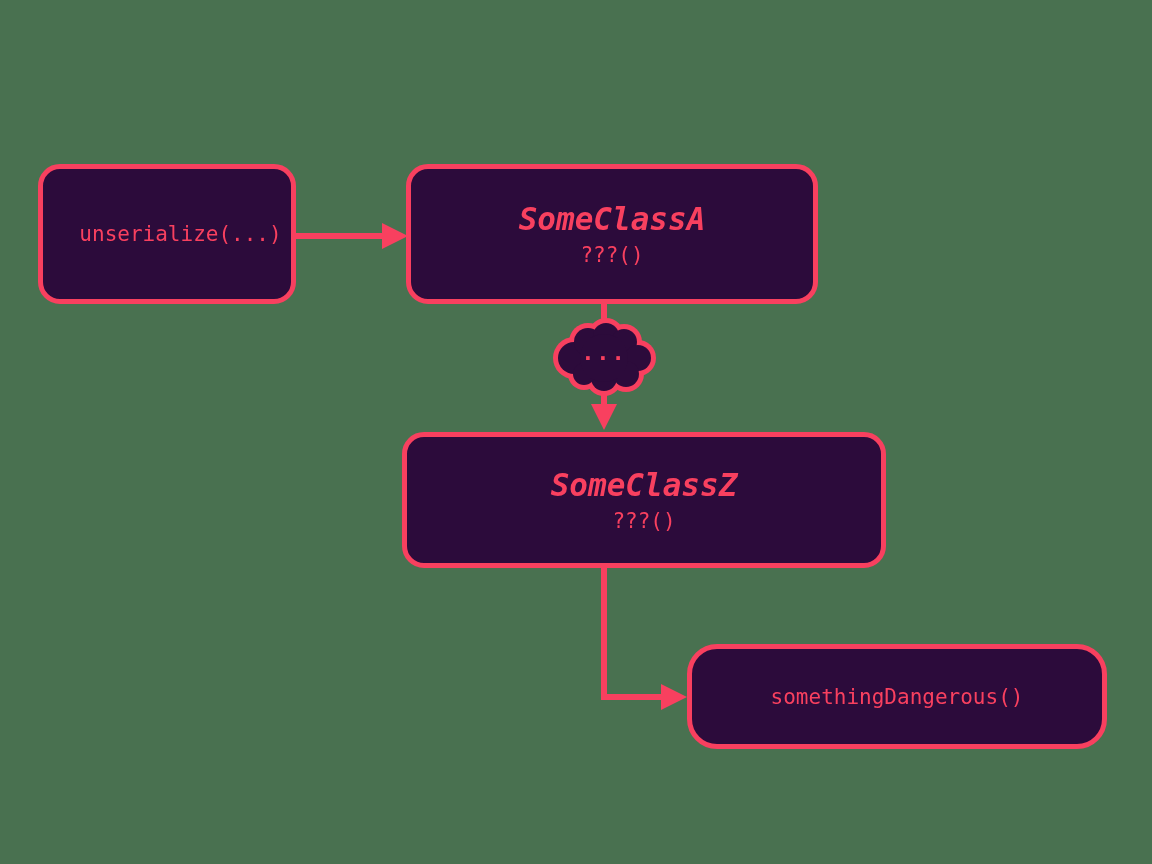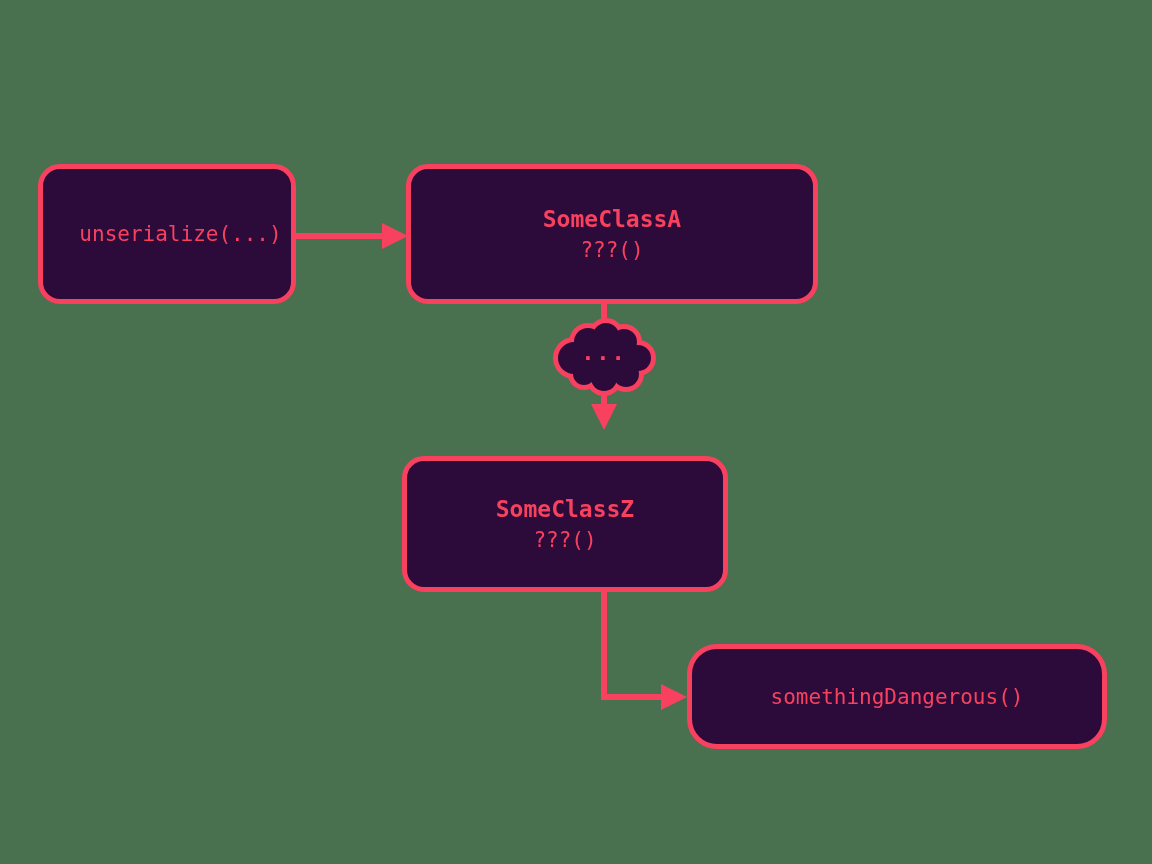--- a/index.html
+++ b/index.html
@@ -31,25 +31,26 @@
     box-sizing:border-box;
     z-index:3;
     color:var(--accent);
   }
   .node .label{
     font-size:21px;
     color:var(--accent);
     white-space:nowrap;
   }
   .node .title{
-    font-size:23px;
+    font-size:31px;
     font-weight:700;
     color:var(--accent);
     white-space:nowrap;
     margin-bottom:6px;
+    font-style:italic;
   }
   .node .method{
     font-size:21px;
     color:var(--accent);
     white-space:nowrap;
   }
   .edge-line{
     position:absolute;
     background:var(--accent);
     z-index:1;
@@ -129,21 +130,21 @@
         <circle cx="92" cy="46" r="13"></circle>
         <circle cx="80" cy="62" r="13"></circle>
         <circle cx="58" cy="66" r="13"></circle>
         <circle cx="38" cy="62" r="11"></circle>
         <circle cx="58" cy="46" r="24"></circle>
       </g>
     </svg>
     <div class="cloud-label">...</div>
   </div>
 
-  <div class="node" style="left:402px;top:456px;width:326px;height:136px;">
+  <div class="node" style="left:402px;top:432px;width:484px;height:136px;">
     <div class="title">SomeClassZ</div>
     <div class="method">???()</div>
   </div>
 
   <div class="edge-line" style="left:601px;top:566px;width:6px;height:134px;"></div>
   <div class="edge-line" style="left:601px;top:694px;width:62px;height:6px;"></div>
   <div class="arrowhead right" style="left:661px;top:684px;"></div>
 
   <div class="node" style="left:687px;top:644px;width:420px;height:105px;border-radius:30px;">
     <div class="label">somethingDangerous()</div>

